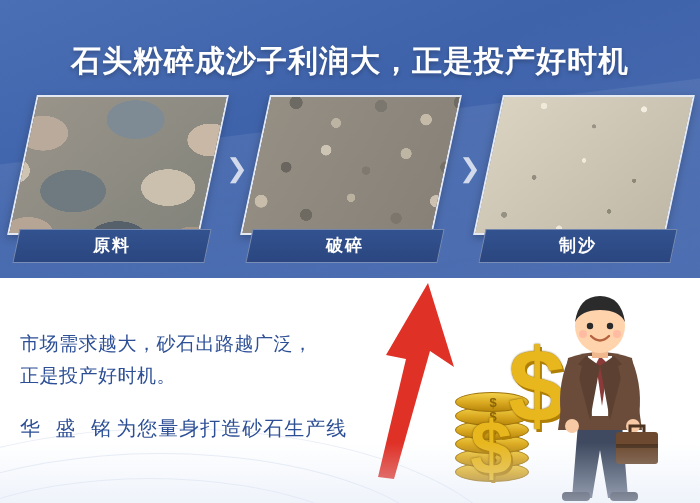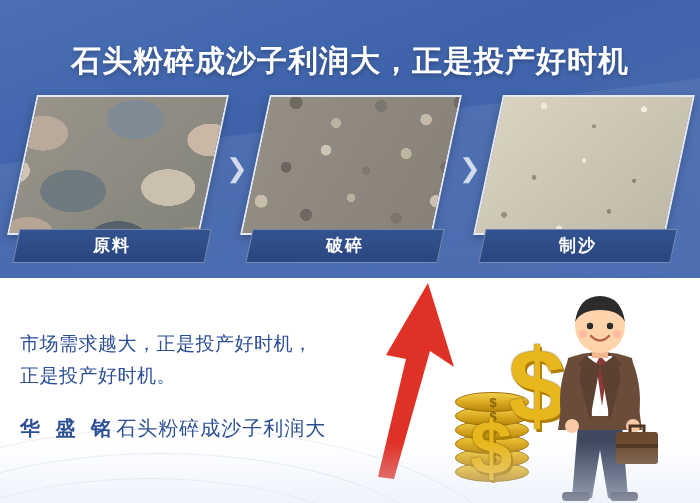--- a/index.html
+++ b/index.html
@@ -198,21 +198,21 @@
     letter-spacing: 0.5px;
     white-space: nowrap;
   }
   .brand-line {
     margin-top: 22px;
     font-size: 20px;
     line-height: 28px;
     white-space: nowrap;
   }
   .brand-name {
-    font-weight: bold;
+    font-weight: normal;
     letter-spacing: 5px;
     color: #2d4f96;
   }
   .brand-rest { letter-spacing: 1px; }
 
   
   .red-arrow {
     position: absolute;
     left: 372px; top: 3px;
     width: 90px; height: 200px;
@@ -301,24 +301,24 @@
     </div>
   </div>
 
   <div class="bottom">
 
     <div class="wave" style="width:700px;height:300px;left:-180px;top:150px;"></div>
     <div class="wave" style="width:600px;height:250px;left:-140px;top:175px;"></div>
     <div class="wave" style="width:500px;height:200px;left:-100px;top:200px;"></div>
 
     <div class="bottom-text">
-      <div class="bt-line">市场需求越大，正是投产好时机，</div>
+      <div class="bt-line">市场需求越大，砂石出路越广泛，</div>
       <div class="bt-line">正是投产好时机。</div>
       <div class="brand-line">
-        <span class="brand-name">华 盛 铭</span><span class="brand-rest">石头粉碎成沙子利润大</span>
+        <span class="brand-name">华 盛 铭</span><span class="brand-rest">为您量身打造砂石生产线</span>
       </div>
     </div>
 
     <svg class="red-arrow" viewBox="0 0 90 200">
       <path d="M22 198 L6 196 L34 78 L14 74 L56 2 L82 86 L58 70 Z" fill="#e03127"></path>
     </svg>
 
     <div class="coins">
       <div class="coin" style="top:72px;left:0;"></div>
       <div class="coin" style="top:58px;left:0;"></div>

